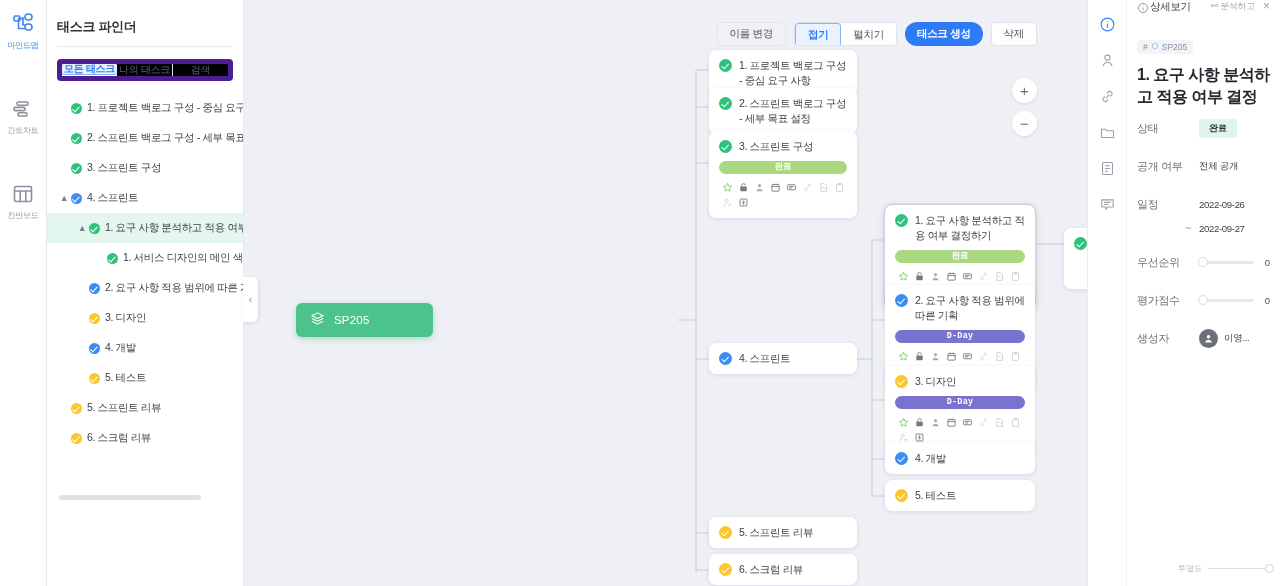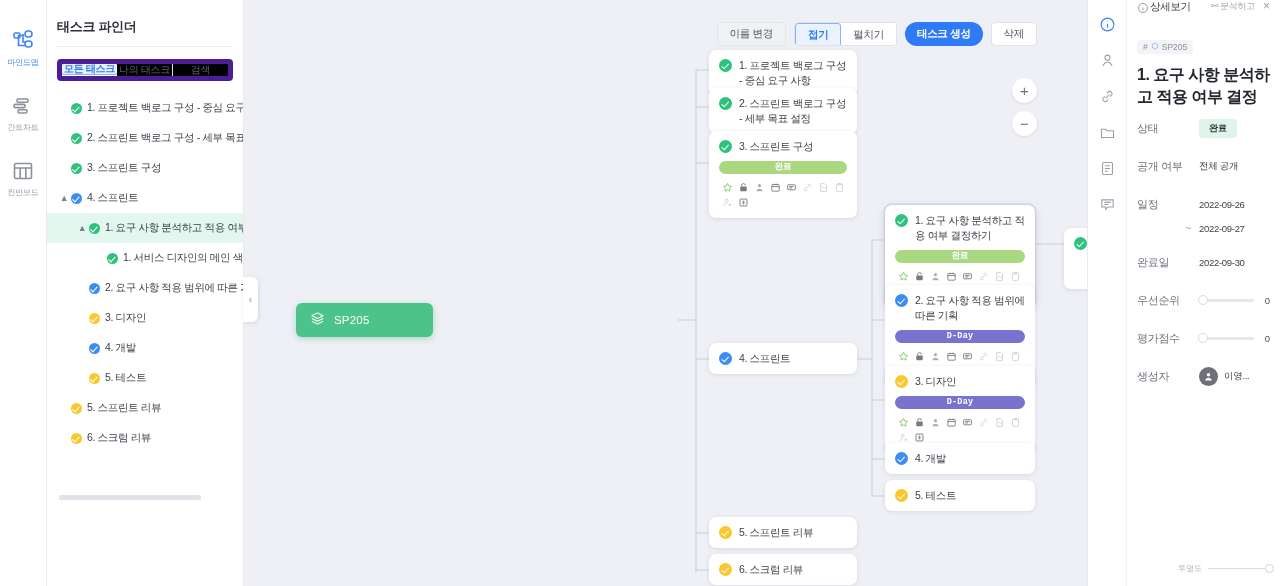--- a/index.html
+++ b/index.html
@@ -12,21 +12,21 @@
     color: #333;
     -webkit-font-smoothing: antialiased;
   }
   .app { position: relative; width: 1280px; height: 586px; display: flex; }
 
   
   .rail {
     width: 47px; height: 586px; background: #ffffff;
     border-right: 1px solid #e8eaee;
     display: flex; flex-direction: column; align-items: center;
-    padding-top: 29px; flex: 0 0 47px;
+    padding-top: 12px; flex: 0 0 47px; gap: 20px;
   }
   .rail-item {
     display: flex; flex-direction: column; align-items: center;
     margin-bottom: 26px; cursor: pointer; width: 47px;
   }
   .rail-item .ri-ico { width: 24px; height: 24px; display: block; }
   .rail-item .ri-label {
     font-size: 8px; margin-top: 4px; color: #9aa0ab; letter-spacing: -0.3px;
     white-space: nowrap;
   }
@@ -776,24 +776,20 @@
 
       <div class="drow">
         <span class="dlab">일정</span>
         <span class="dval">2022-09-26</span>
       </div>
       <div class="drow" style="min-height:26px;margin-top:-6px;">
         <span class="dlab" style="text-align:right;padding-right:8px;color:#9aa0a8;">~</span>
         <span class="dval">2022-09-27</span>
       </div>
 
-      <div class="drow">
-        <span class="dlab">완료일</span>
-        <span class="dval">2022-09-30</span>
-      </div>
 
       <div class="drow">
         <span class="dlab">우선순위</span>
         <span class="slider">
           <span class="strack">
             <span class="sknob"></span>
           </span>
           <span class="sval">0</span>
         </span>
       </div>

